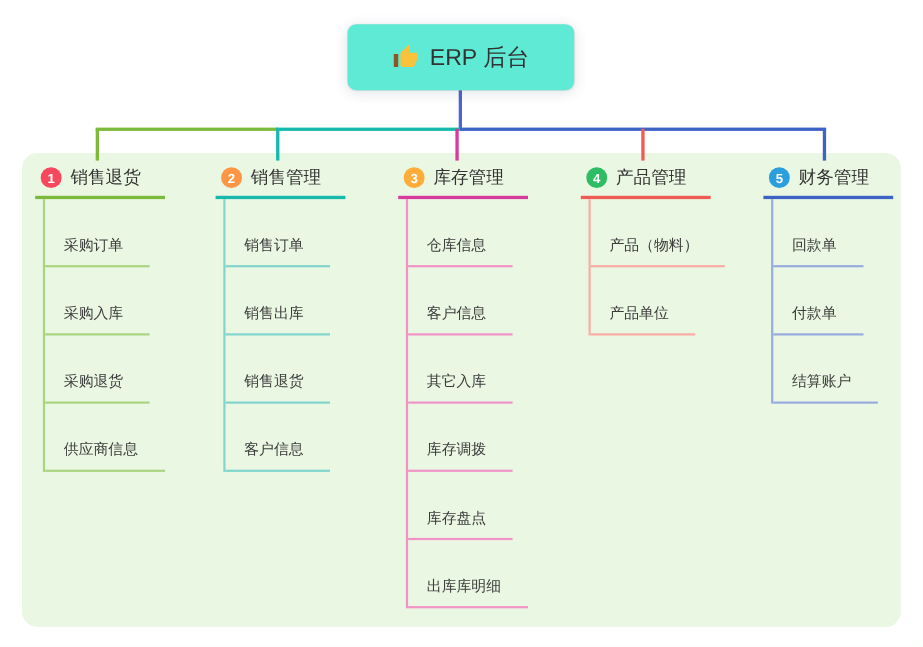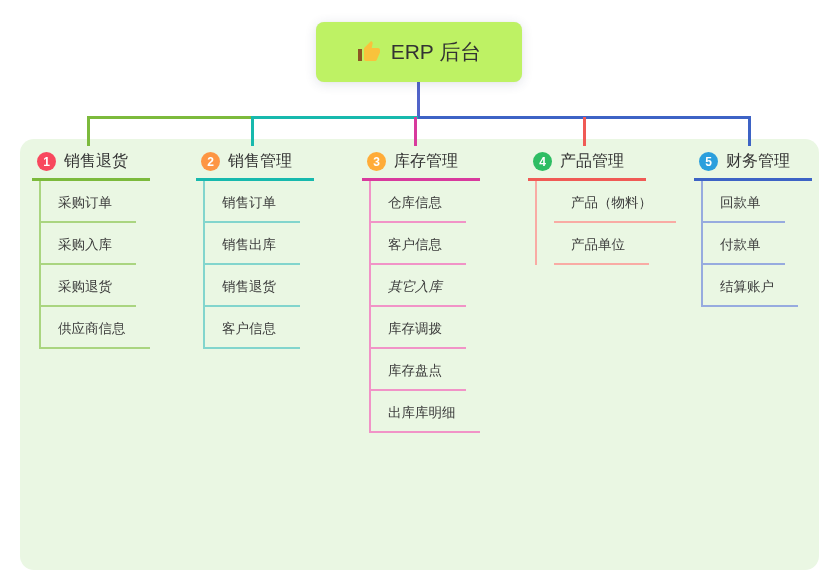--- a/index.html
+++ b/index.html
@@ -6,21 +6,21 @@
   body{
     width:839px;height:588px;position:relative;background:#ffffff;
     font-family:"Liberation Sans","DejaVu Sans",sans-serif;overflow:hidden;
   }
   .panel{
     position:absolute;left:20px;top:139px;width:799px;height:431px;
     background:#eaf7e3;border-radius:14px;
   }
   .root-node{
     position:absolute;left:316px;top:22px;width:206px;height:60px;
-    background:#bef264;border-radius:8px;
+    background:#5eead4;border-radius:8px;
     box-shadow:0 2px 12px rgba(40,60,90,0.14),0 0 1px rgba(0,0,0,0.08);
     display:flex;align-items:center;justify-content:center;gap:10px;
     font-size:21px;font-weight:500;color:#333;z-index:3;
   }
   .root-node .icon{width:24px;height:24px;display:inline-flex;}
   .conn{position:absolute;z-index:1;}
   .branch{position:absolute;top:145px;width:118px;z-index:2;}
   .branch-header{
     height:33px;display:flex;align-items:center;gap:8px;padding-left:5px;
     border-bottom:3px solid #999;font-size:16px;font-weight:500;color:#333;
@@ -28,21 +28,21 @@
   }
   .badge{
     width:19px;height:19px;border-radius:50%;flex:0 0 19px;
     display:flex;align-items:center;justify-content:center;
     color:#fff;font-size:12px;font-weight:bold;
   }
   .branch-children{
     margin-left:7px;border-left:2px solid #ccc;
   }
   .child{
-    height:42px;display:flex;align-items:flex-end;
+    height:62px;display:flex;align-items:flex-end;
   }
   .child-label{
     display:inline-block;border-bottom:2px solid #ccc;
     padding:0 24px 9px 17px;font-size:13.5px;color:#3b3b3b;white-space:nowrap;
   }
 </style>
 </head>
 <body>
 
 <div class="panel"></div>
@@ -115,40 +115,40 @@
     <span class="branch-label">库存管理</span>
   </div>
   <div class="branch-children" style="border-left-color: rgb(241, 147, 199);">
       <div class="child">
         <span class="child-label" style="border-bottom-color: rgb(241, 147, 199);">仓库信息</span>
       </div>
       <div class="child">
         <span class="child-label" style="border-bottom-color: rgb(241, 147, 199);">客户信息</span>
       </div>
       <div class="child">
-        <span class="child-label" style="border-bottom-color: rgb(241, 147, 199); font-style: italic;">其它入库</span>
+        <span class="child-label" style="border-bottom-color: rgb(241, 147, 199);">其它入库</span>
       </div>
       <div class="child">
         <span class="child-label" style="border-bottom-color: rgb(241, 147, 199);">库存调拨</span>
       </div>
       <div class="child">
         <span class="child-label" style="border-bottom-color: rgb(241, 147, 199);">库存盘点</span>
       </div>
       <div class="child">
         <span class="child-label" style="border-bottom-color: rgb(241, 147, 199); text-align: right;">出库库明细</span>
       </div>
     </div>
 </div>
 
 <div class="branch" style="left:528px;">
   <div class="branch-header" style="border-bottom-color: rgb(240, 90, 85);">
     <span class="badge" style="background: rgb(46, 189, 99);">4</span>
     <span class="branch-label">产品管理</span>
   </div>
-  <div class="branch-children" style="border-left-color: rgb(249, 171, 164); padding-left: 17px;">
+  <div class="branch-children" style="border-left-color: rgb(249, 171, 164);">
       <div class="child">
         <span class="child-label" style="border-bottom-color: rgb(249, 171, 164);">产品（物料）</span>
       </div>
       <div class="child">
         <span class="child-label" style="border-bottom-color: rgb(249, 171, 164);">产品单位</span>
       </div>
     </div>
 </div>
 
 <div class="branch" style="left:694px;">

